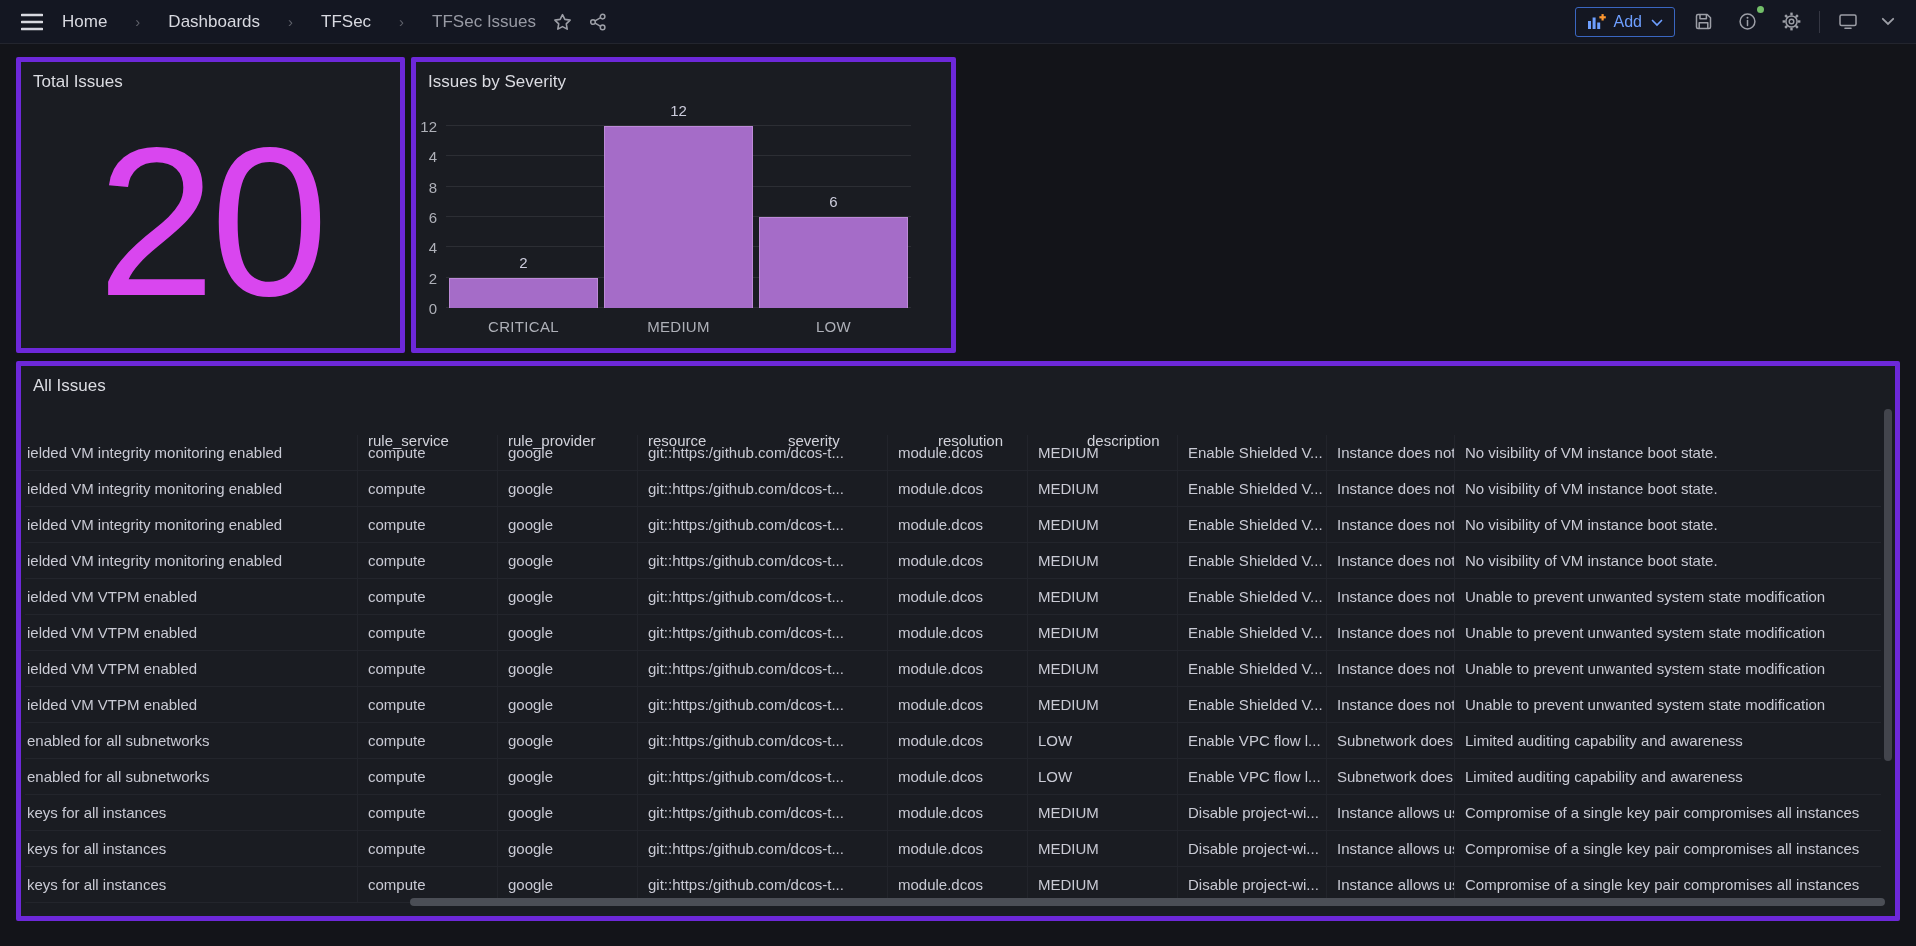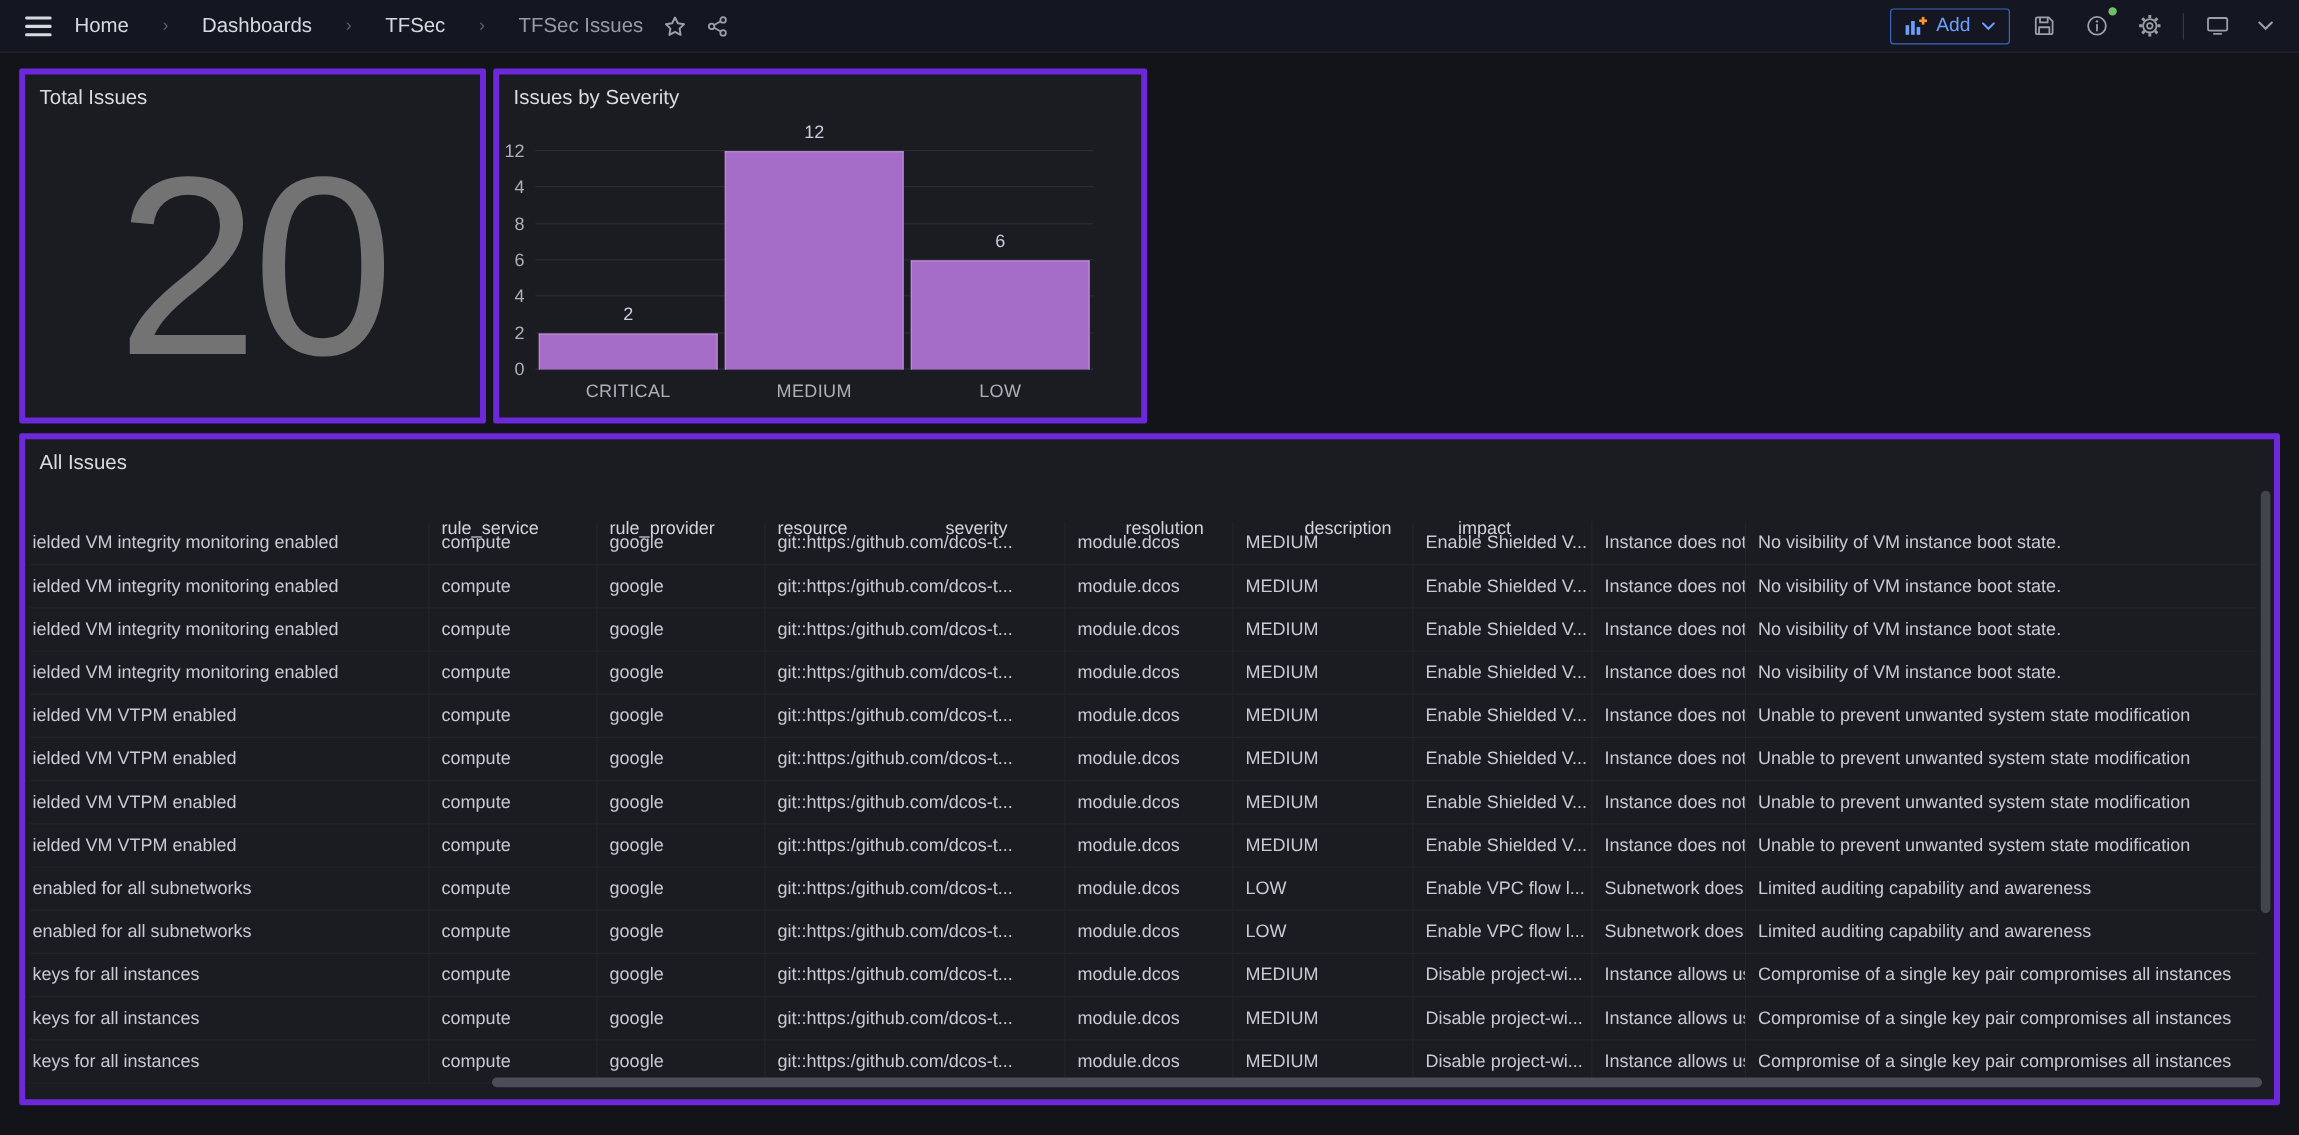--- a/index.html
+++ b/index.html
@@ -59,21 +59,21 @@
   #panel-chart { left:411px; top:57px;  width:545px;  height:296px; }
   #panel-table { left:16px;  top:361px; width:1884px; height:560px; }
 
   
   .stat-wrap {
     position:absolute; left:0; right:0; top:34px; bottom:0;
     display:flex; align-items:center; justify-content:center;
   }
   .stat-value {
     font-size:212px; line-height:0.95; font-weight:500;
-    color:#737373; letter-spacing:-5px;
+    color:#d946ef; letter-spacing:-5px;
   }
 
   
   .plot { position:absolute; left:30px; right:40px; top:64px; bottom:40px; }
   .gridline { position:absolute; left:0; right:0; height:1px; background:rgba(204,204,220,0.10); }
   .ytick {
     position:absolute; right:calc(100% + 9px); width:34px; text-align:right;
     font-size:15px; color:#aeb0b8; transform:translateY(50%);
   }
   .bar-slot { position:absolute; top:0; bottom:0; }
@@ -272,21 +272,20 @@
 <section class="panel" id="panel-table">
   <span class="panel-title">All Issues</span>
   <div class="t-head" id="table-head">
       <div class="t-cell t-hcell first" style="width: 333px;"></div>
       <div class="t-cell t-hcell" style="width: 140px;">rule_service</div>
       <div class="t-cell t-hcell" style="width: 140px;">rule_provider</div>
       <div class="t-cell t-hcell" style="width: 140px;">resource</div>
       <div class="t-cell t-hcell" style="width: 150px;">severity</div>
       <div class="t-cell t-hcell" style="width: 149px;">resolution</div>
       <div class="t-cell t-hcell" style="width: 128px;">description</div>
-      <div class="t-cell t-hcell last">impact</div>
     </div>
   <div class="t-body" id="table-body">
       <div class="t-row">
         <div class="t-cell first" style="width: 333px;">ielded VM integrity monitoring enabled</div>
         <div class="t-cell" style="width: 140px;">compute</div>
         <div class="t-cell" style="width: 140px;">google</div>
         <div class="t-cell" style="width: 250px;">git::https:/github.com/dcos-t...</div>
         <div class="t-cell" style="width: 140px;">module.dcos</div>
         <div class="t-cell" style="width: 150px;">MEDIUM</div>
         <div class="t-cell" style="width: 149px;">Enable Shielded V...</div>

